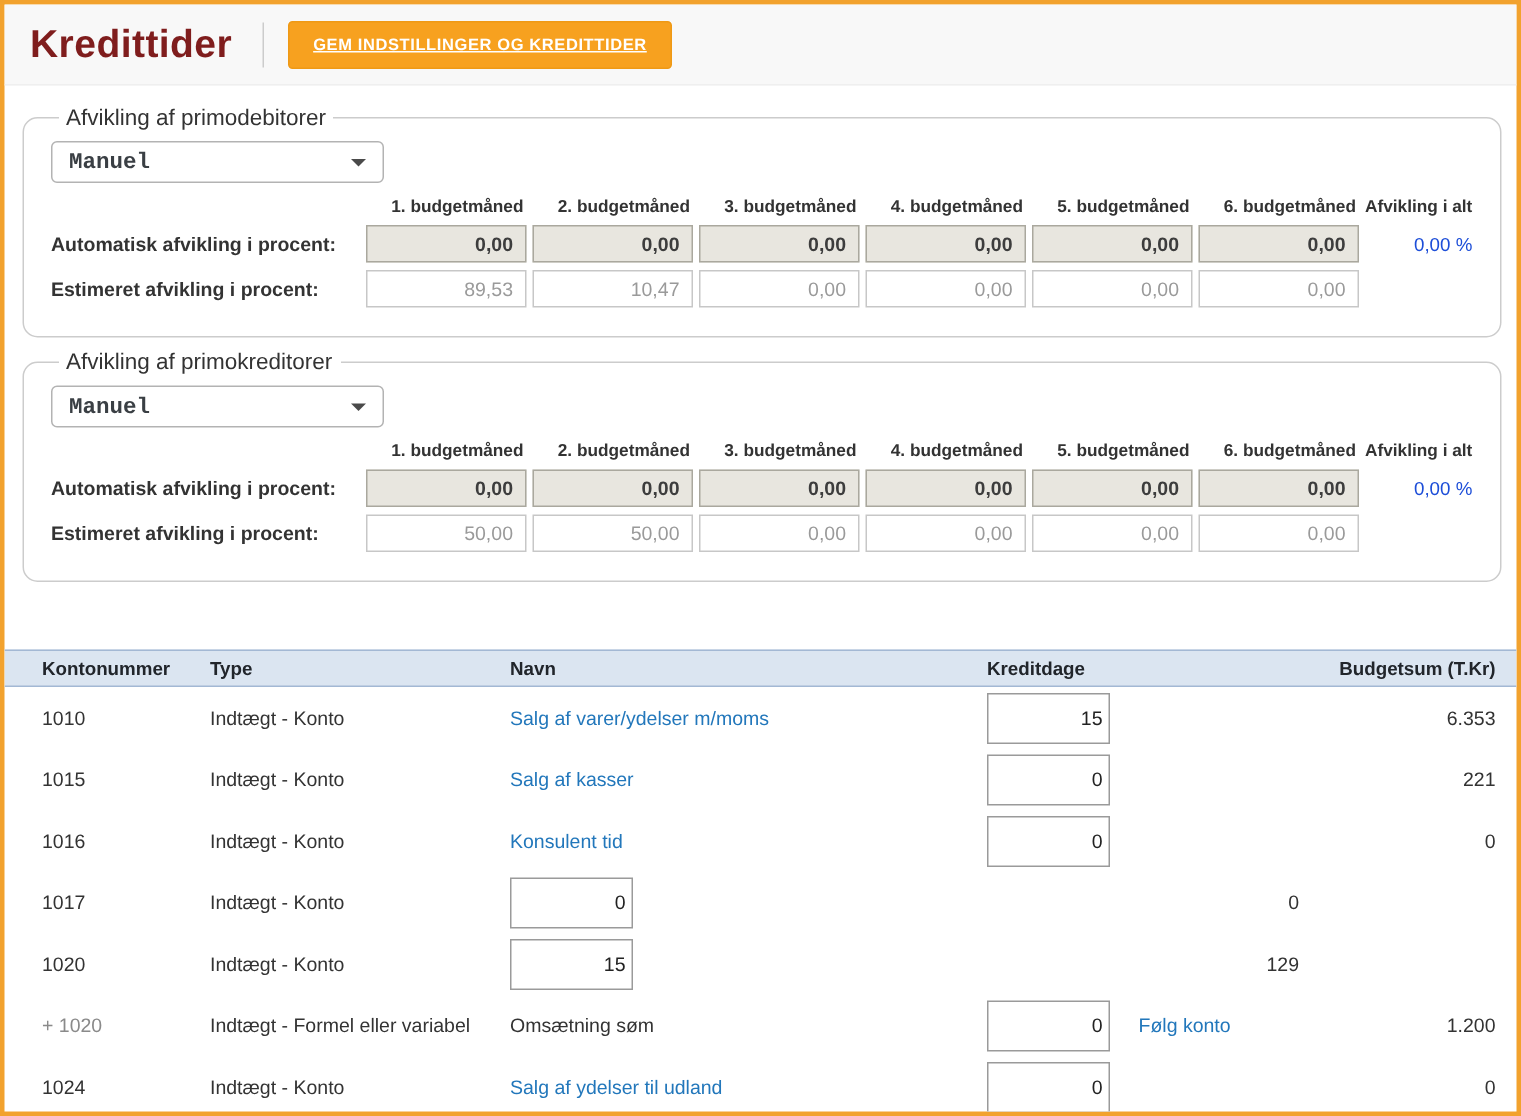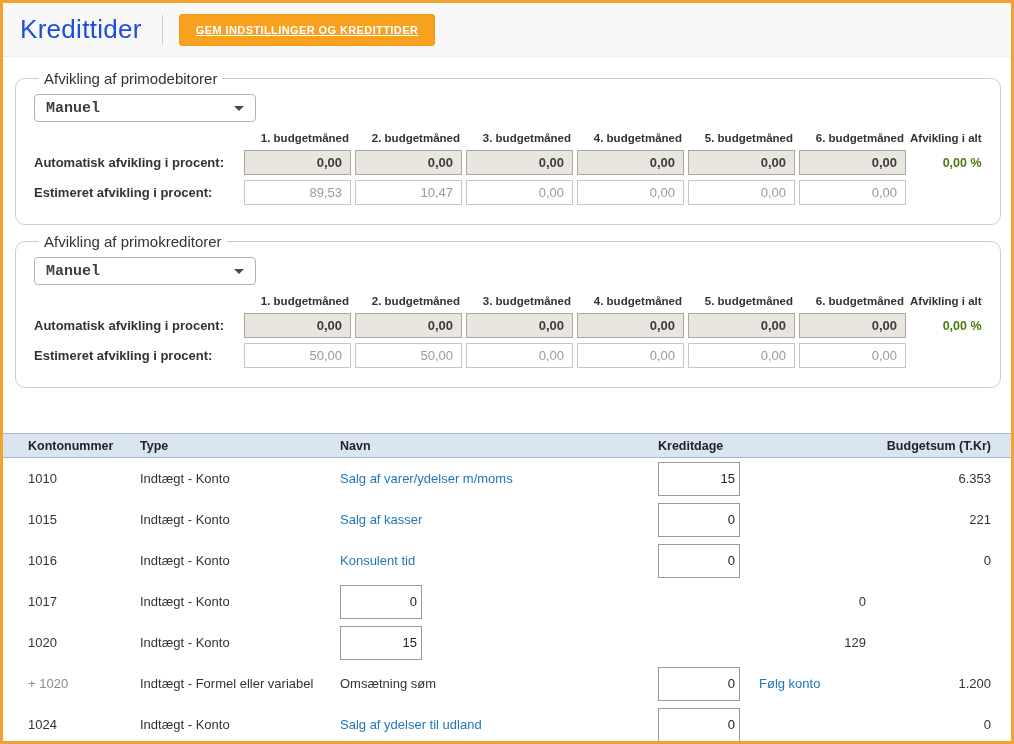--- a/index.html
+++ b/index.html
@@ -2,43 +2,43 @@
 <html><head>
 <meta charset="utf-8">
 <style>
   * { margin:0; padding:0; box-sizing:border-box; }
   html,body { background:#e9e9e9; }
   body { font-family:"Liberation Sans","DejaVu Sans",sans-serif; }
   .frame { width:1014px; height:744px; border:3px solid #F2A22E; background:#fff; overflow:hidden; position:relative; }
 
   
   .topbar { height:54px; background:#f8f8f8; border-bottom:1px solid #efefef; display:flex; align-items:center; padding-left:17px; }
-  .page-title { font-size:26px; font-weight:400; color:#1d4ed8; letter-spacing:.3px; }
+  .page-title { font-size:26px; font-weight:700; color:#7f1d1d; letter-spacing:.3px; }
   .vdivider { width:1px; height:30px; background:#ccc; margin:0 16px 0 20px; }
   .save-btn { background:#F7A11F; border:1px solid #ef9915; color:#fff; font-size:11px; font-weight:700; letter-spacing:.4px; padding:9px 16px; border-radius:3px; cursor:pointer; font-family:inherit;text-decoration:underline; }
 
   
   fieldset.panel { margin:13px 12px 0 12px; border:1px solid #ccc; border-radius:10px; padding:2px 16px 14px 16px; }
   fieldset.panel + fieldset.panel { margin-top:8px; }
   legend { font-size:15px; color:#333; padding:0 5px; margin-left:7px; }
   .mode-select { width:222px; height:28px; margin:5px 0 10px 2px; background:#fff; border:1px solid #b3b3b3; border-radius:4px; display:flex; align-items:center; justify-content:space-between; padding:0 11px; cursor:pointer; }
   .mode-select .val { font-size:15px; font-weight:600; color:#3a3f44;font-family:Liberation Mono, monospace; }
   .caret { width:0; height:0; border-left:5px solid transparent; border-right:5px solid transparent; border-top:5px solid #4a4a4a; }
   .pgrid { display:grid; grid-template-columns:208px repeat(6,107px) 1fr; column-gap:4px; align-items:center; margin-bottom:5px; }
   .pgrid.phead { margin-bottom:6px; }
   .mh, .th { font-size:11.5px; font-weight:700; color:#333; text-align:right; padding-right:2px; white-space:nowrap; }
   .row-label { font-size:13px; font-weight:700; color:#333; padding-left:2px; }
   input.pct { height:25px; width:100%; border:1px solid #c7c7c7; background:#fff; color:#9a9a9a; font-size:13px; text-align:right; padding:0 8px; font-family:inherit; }
   input.pct:disabled { background:#E8E6DF; border:1px solid #aaa89e; color:#3d3d3d; font-weight:600; }
   .total-cell { font-size:12.5px; text-align:right; padding-right:2px; white-space:nowrap; }
-  .total-cell.red { color:#4d7c0f; font-weight:700; }
+  .total-cell.red { color:#1d4ed8; font-weight:400; }
 
   
   .acct-table { margin-top:45px; }
-  .trow { display:grid; grid-template-columns:112px 200px 318px 82px 126px 1fr; align-items:center; padding:0 20px 0 25px; height:41px; font-size:13px; color:#333; }
+  .trow { display:grid; grid-template-columns:112px 200px 318px 82px 126px 1fr; align-items:center; padding:0 14px 0 25px; height:41px; font-size:13px; color:#333; }
   .trow.thead { height:25px; background:#DBE5F1; border-top:1px solid #a3b8d4; border-bottom:1px solid #a3b8d4; font-size:12.5px; font-weight:600; color:#21252b; }
   .cell-sum, .h-sum { text-align:right; }
   a.name-link, a.follow-link { color:#2277BB; text-decoration:none; cursor:pointer; }
   .name-plain { color:#333; }
   .acc-muted { color:#8a8a8a; }
   .follow-cell { padding-left:19px; }
   input.days { width:82px; height:34px; border:1px solid #9a9a9a; font-size:13px; color:#222; text-align:right; padding:0 4px; font-family:inherit; background:#fff; }
 </style>
 </head>
 <body>

